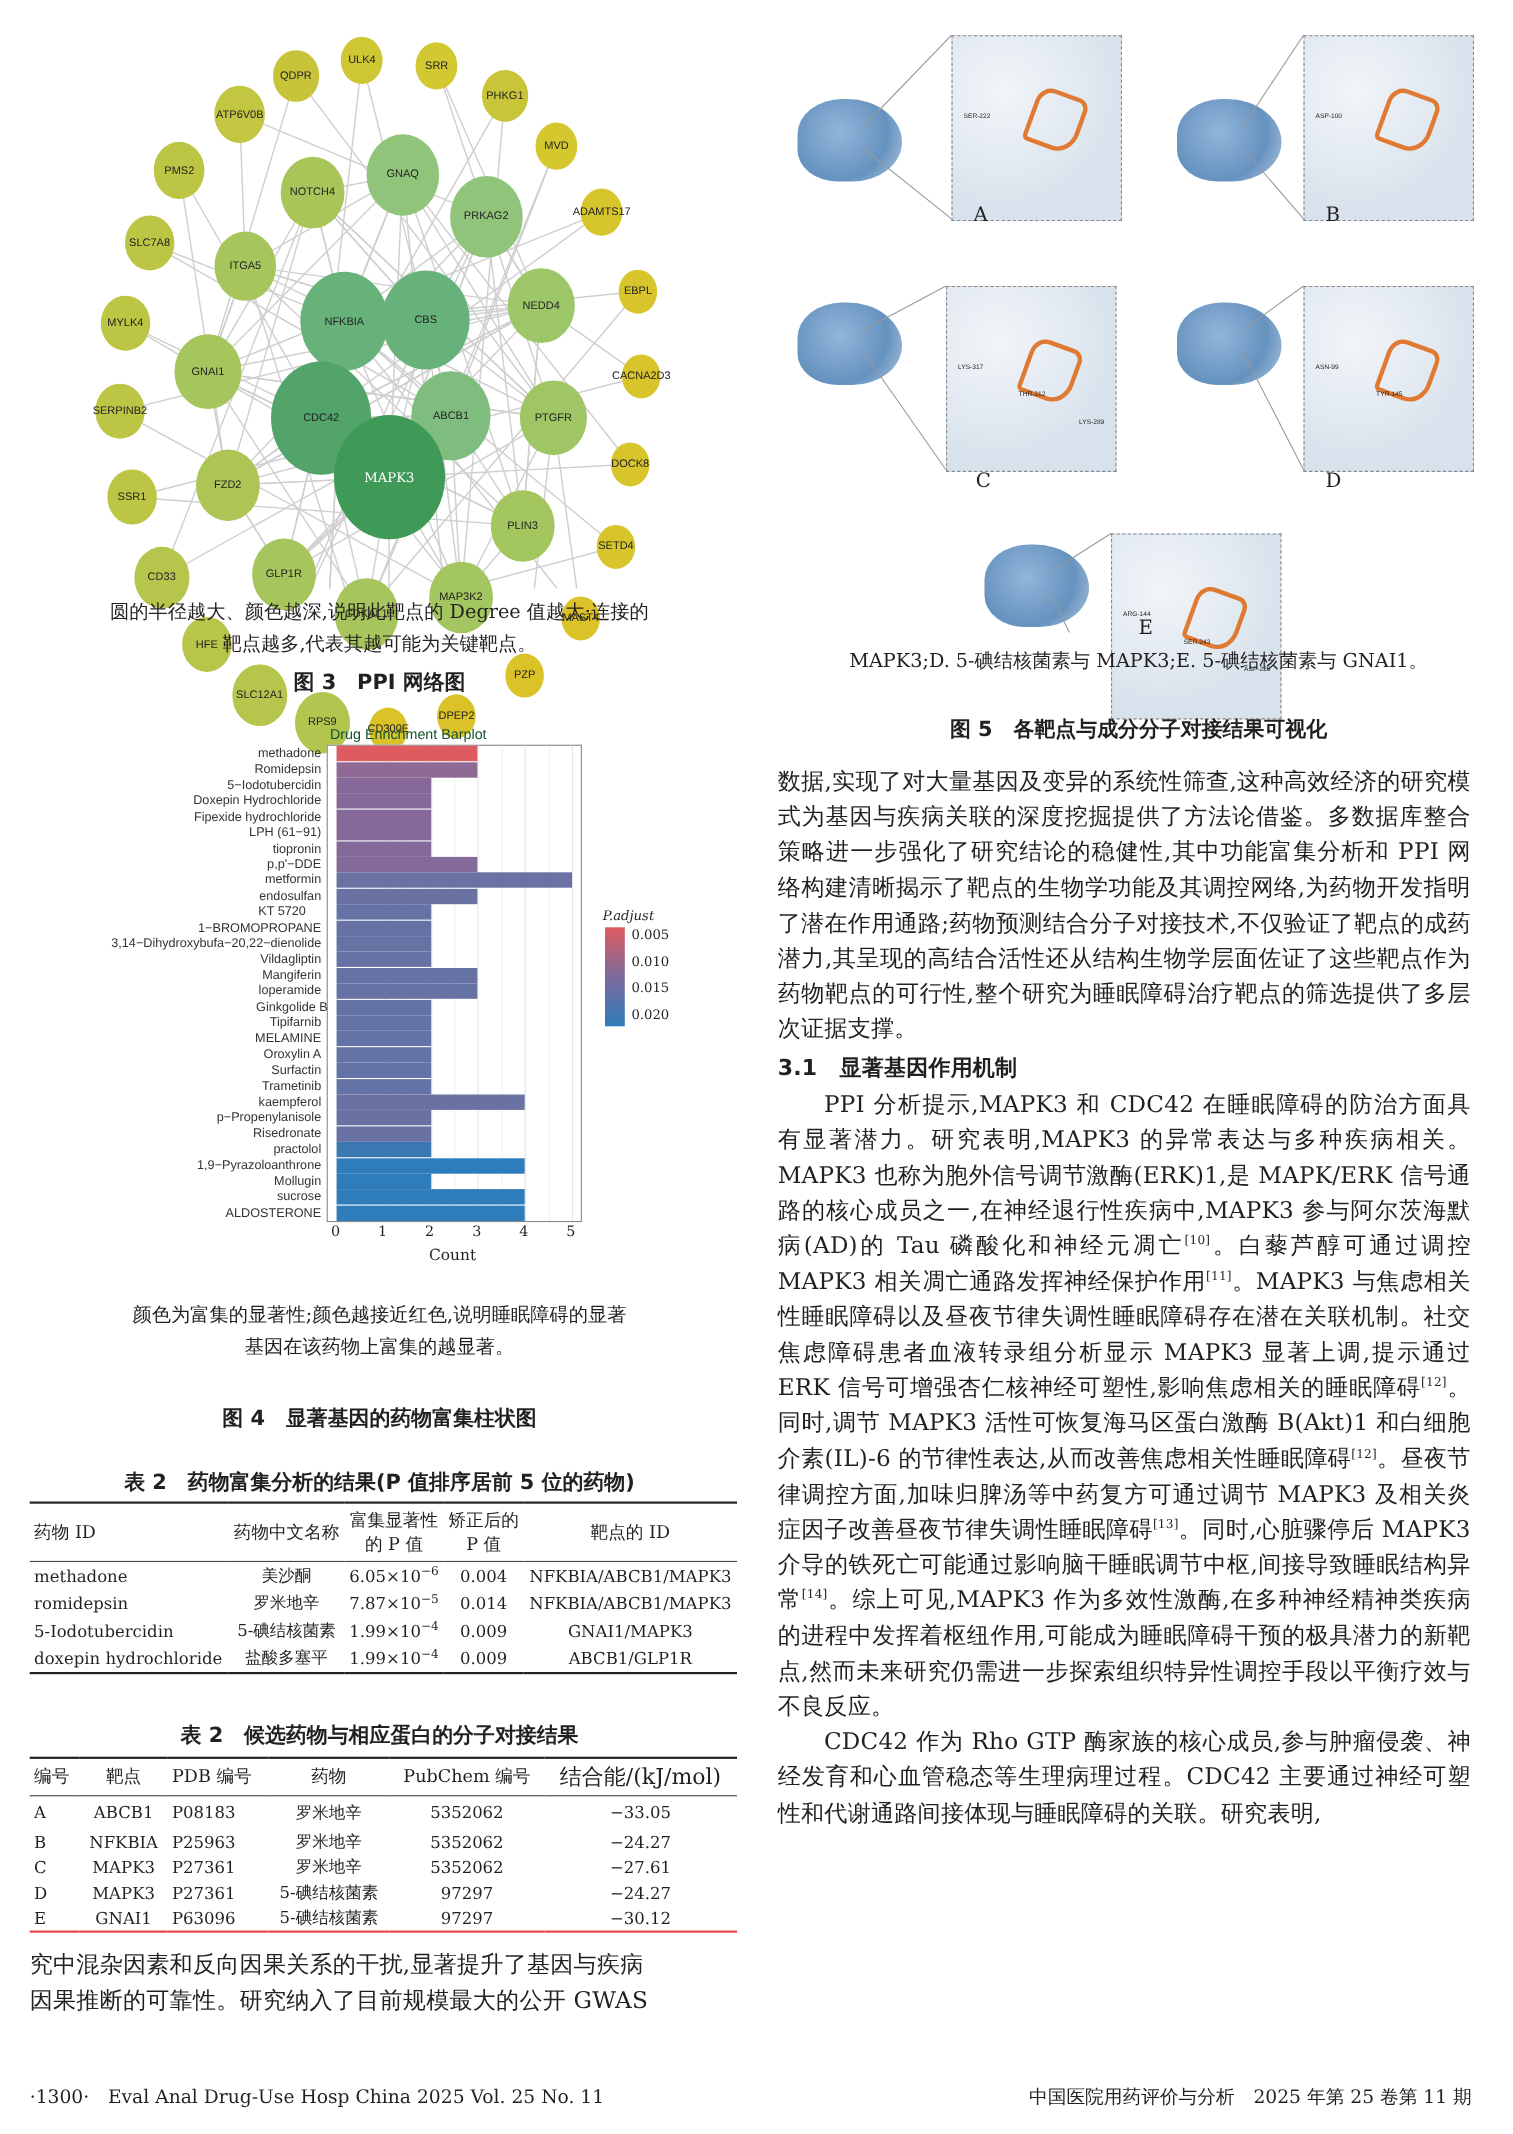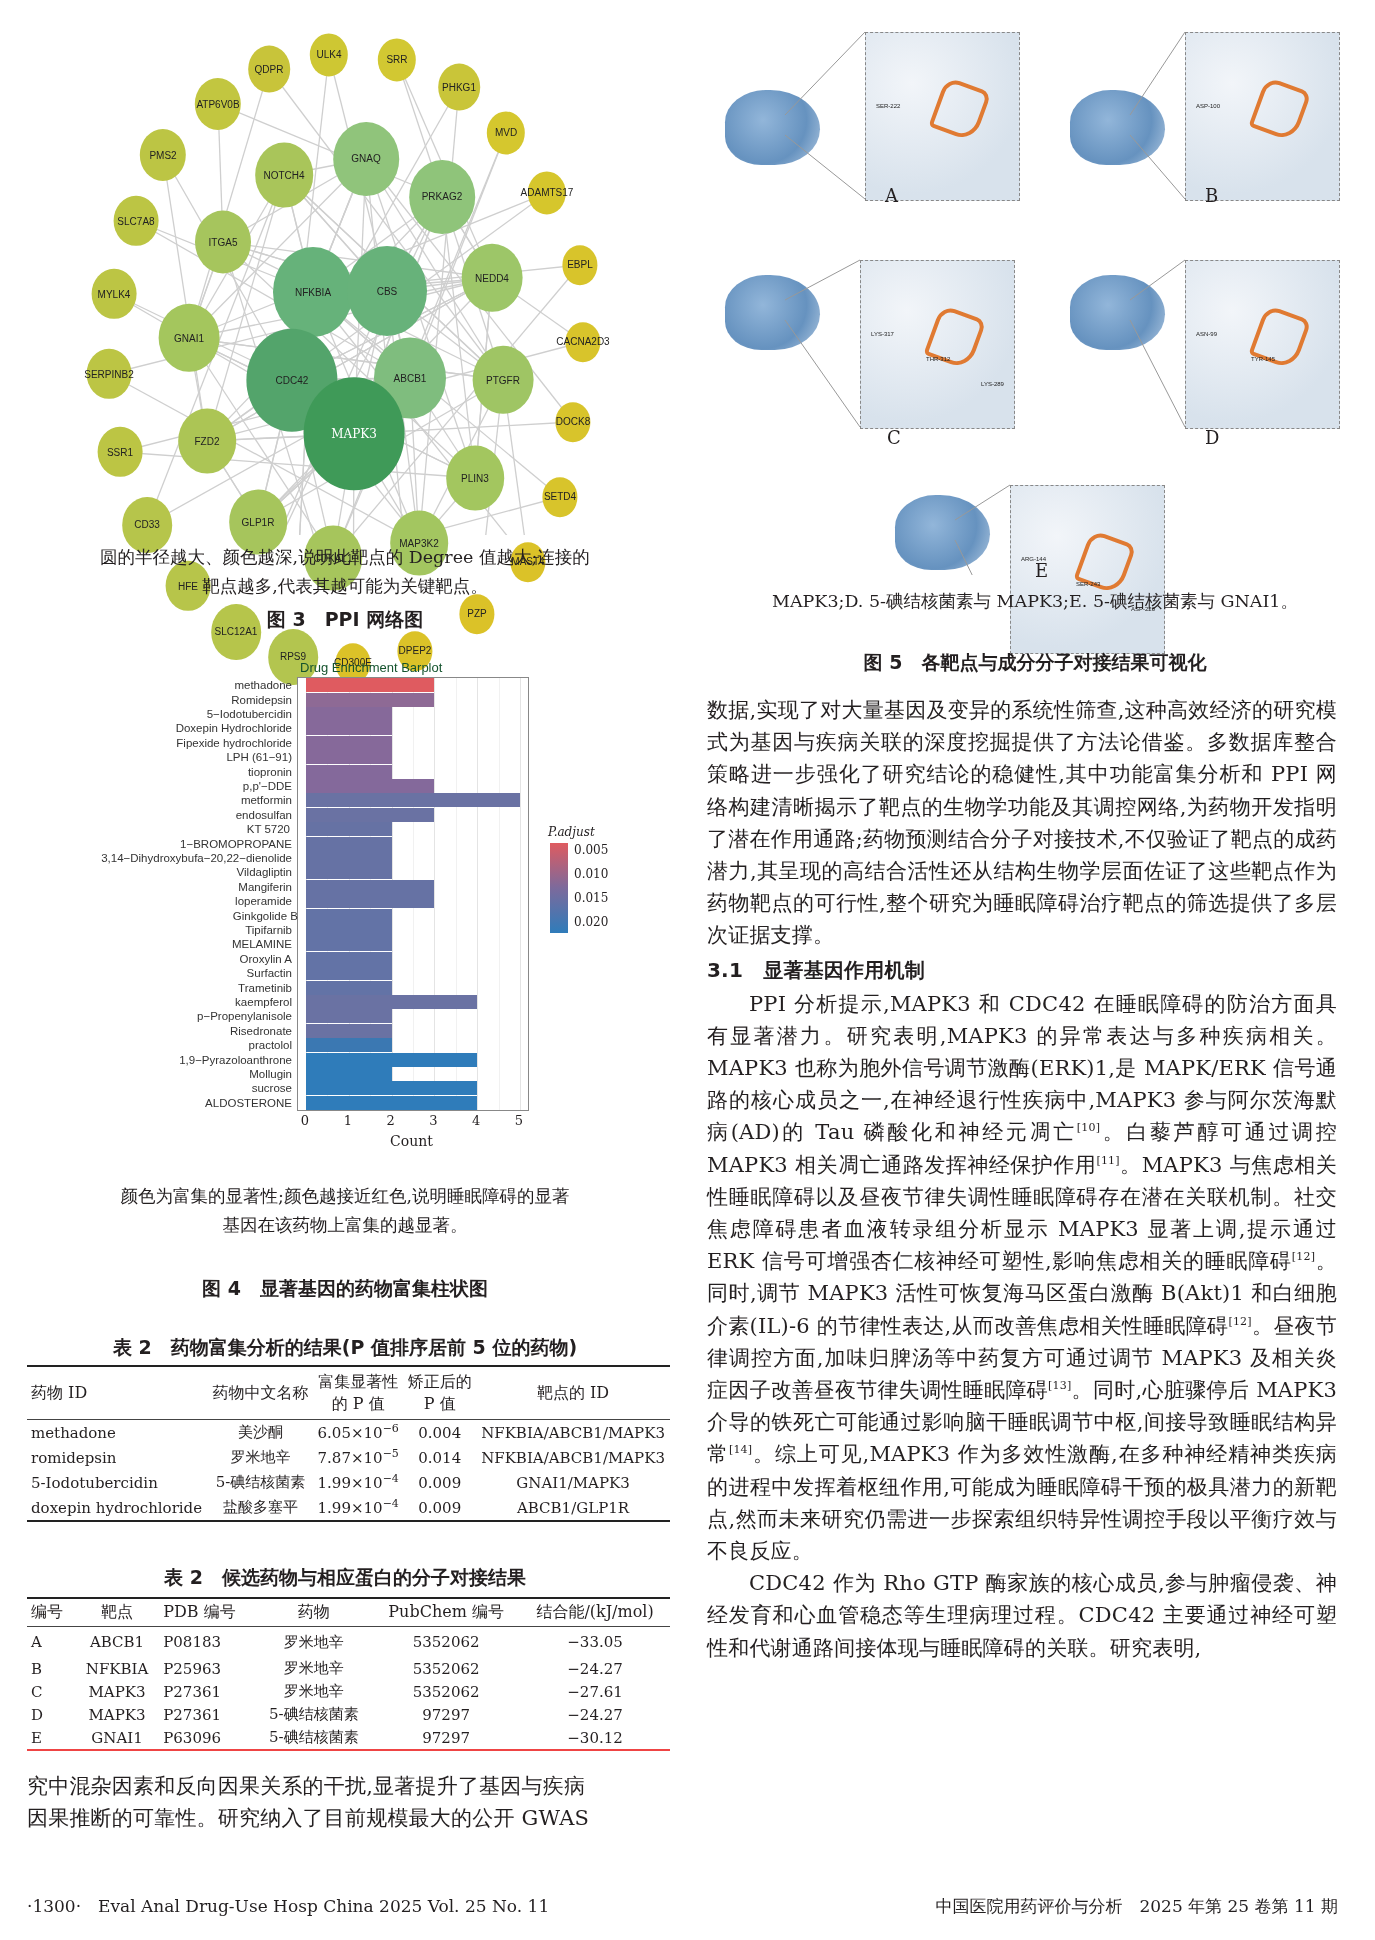--- a/index.html
+++ b/index.html
@@ -258,21 +258,21 @@
         </div>
         <div class="bar-row" style="top: 115.4px; left: 8px; width: 222px;">
           <div class="bar-label" style="margin-right: 14px;">metformin</div>
           <div class="bar-fill" style="width: 214px; background: rgb(106, 114, 163);"></div>
         </div>
         <div class="bar-row" style="top: 129.8px; left: 8px; width: 222px;">
           <div class="bar-label" style="margin-right: 14px;">endosulfan</div>
           <div class="bar-fill" style="width: 128.4px; background: rgb(106, 114, 163);"></div>
         </div>
         <div class="bar-row" style="top: 144.2px; left: 8px; width: 222px;">
-          <div class="bar-label" style="margin-right: 16px; text-align: center;">KT 5720</div>
+          <div class="bar-label" style="margin-right: 28px; text-align: center;">KT 5720</div>
           <div class="bar-fill" style="width: 85.6px; background: rgb(102, 114, 164);"></div>
         </div>
         <div class="bar-row" style="top: 158.6px; left: 8px; width: 222px;">
           <div class="bar-label" style="margin-right: 14px;">1−BROMOPROPANE</div>
           <div class="bar-fill" style="width: 85.6px; background: rgb(102, 114, 164);"></div>
         </div>
         <div class="bar-row" style="top: 173px; left: 8px; width: 222px;">
           <div class="bar-label" style="margin-right: 14px;">3,14−Dihydroxybufa−20,22−dienolide</div>
           <div class="bar-fill" style="width: 85.6px; background: rgb(102, 114, 164);"></div>
         </div>
@@ -436,21 +436,21 @@
 <div class="abs tbl-title" style="left:20px;top:1565px;width:650px;">表 2　候选药物与相应蛋白的分子对接结果</div>
 <div class="abs" style="left:27px;top:1597px;width:643px;">
   <table style="border-top:2px solid #222;border-bottom:2px solid #ef4444;">
     <thead>
         <tr id="t3-head" style="border-bottom:1px solid #444;">
           <th style="font-weight: normal; font-size: 16px; padding: 3px 4px; text-align: left;">编号</th>
           <th style="font-weight: normal; font-size: 16px; padding: 3px 4px; text-align: center;">靶点</th>
           <th style="font-weight: normal; font-size: 16px; padding: 3px 4px; text-align: left;">PDB 编号</th>
           <th style="font-weight: normal; font-size: 16px; padding: 3px 4px; text-align: center;">药物</th>
           <th style="font-weight: normal; font-size: 16px; padding: 3px 4px; text-align: center;">PubChem 编号</th>
-          <th style="font-weight: normal; font-size: 16px; padding: 3px 4px; text-align: center;">结合能/(kJ/mol)</th>
+          <th style="font-weight: normal; font-size: 20px; padding: 3px 4px; text-align: center;">结合能/(kJ/mol)</th>
         </tr>
       </thead>
     <tbody id="t3-body">
         <tr>
           <td style="font-size: 15px; padding: 2px 4px; text-align: left;">A</td>
           <td style="font-size: 15px; padding: 2px 4px; text-align: center;">ABCB1</td>
           <td style="font-size: 15px; padding: 2px 4px; text-align: left;">P08183</td>
           <td style="font-size: 15px; padding: 2px 4px; text-align: center;">罗米地辛</td>
           <td style="font-size: 15px; padding: 2px 4px; text-align: center;">5352062</td>
           <td style="font-size: 15px; padding: 6px 4px; text-align: center;">−33.05</td>

